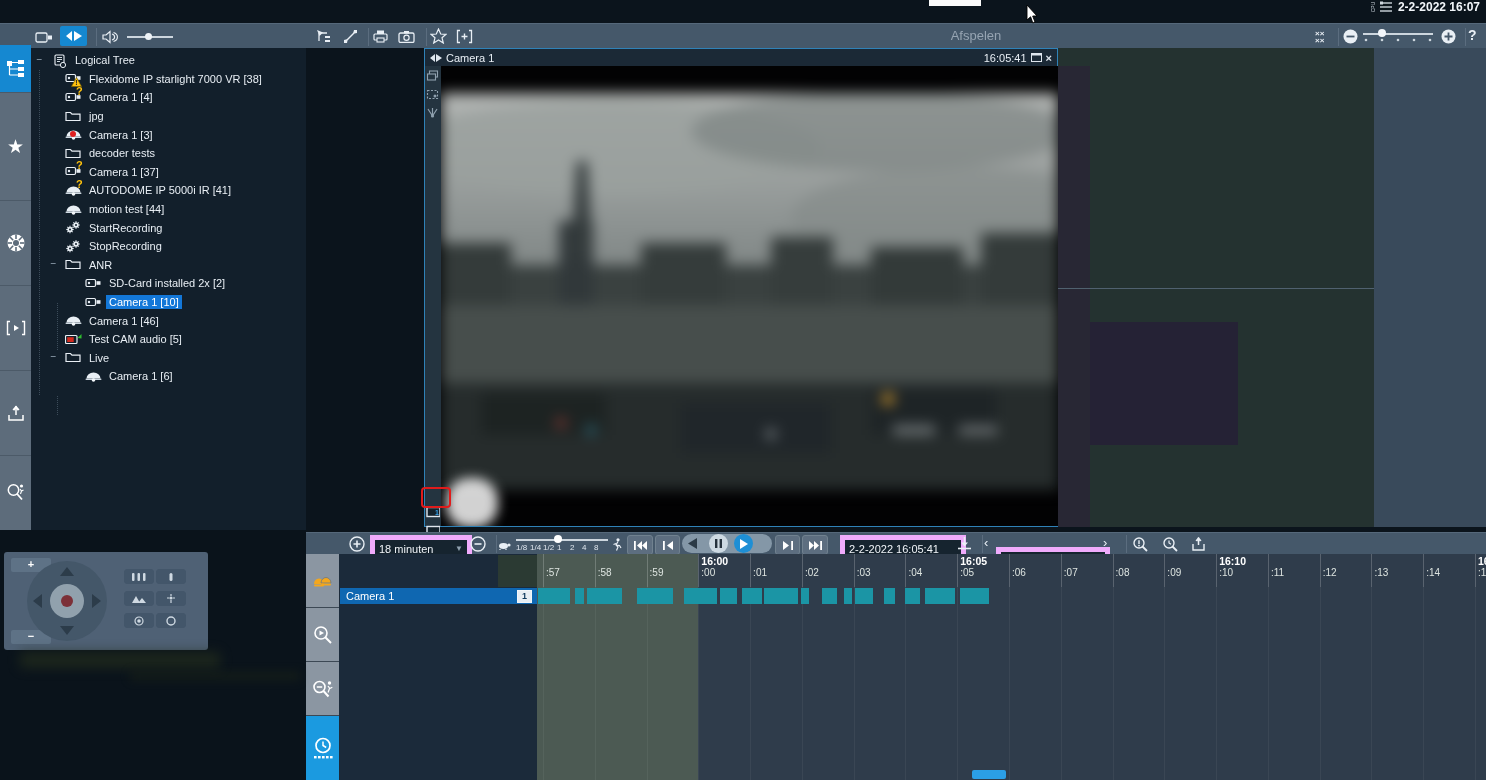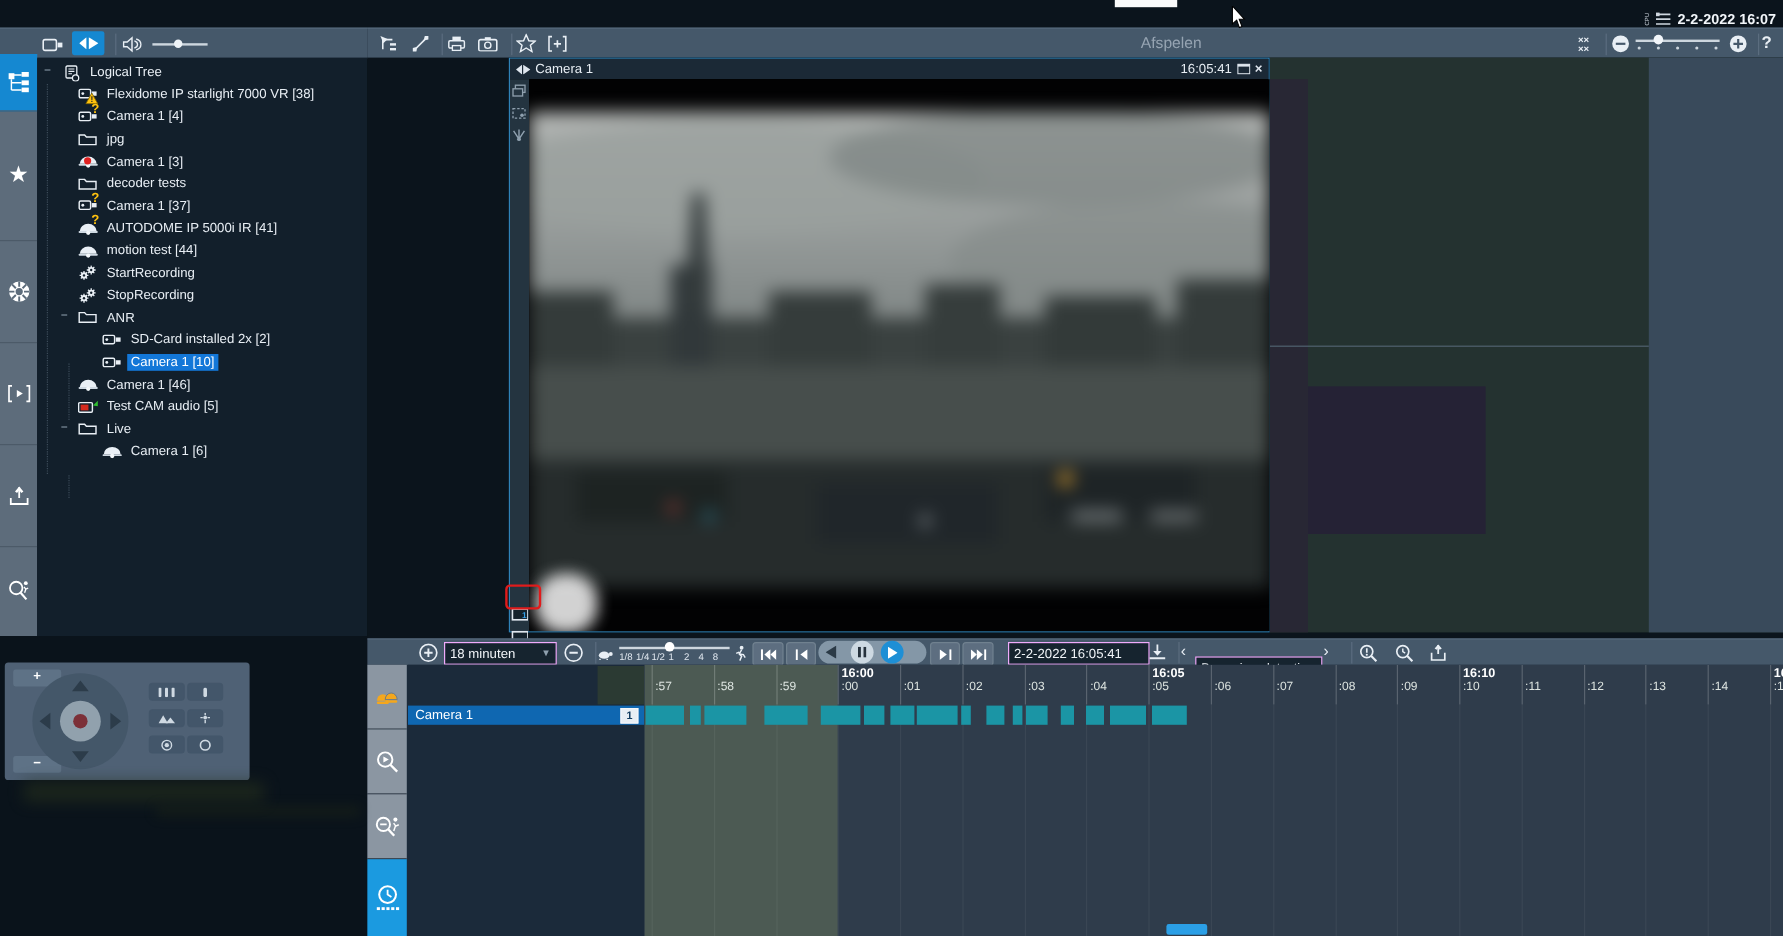--- a/index.html
+++ b/index.html
@@ -2,21 +2,21 @@
 <html><head>
 <meta charset="utf-8">
 <style>
   html,body{margin:0;padding:0;background:#000;}
   #app{position:relative;width:1486px;height:780px;overflow:hidden;background:#0b141c;
        font-family:"Liberation Sans",sans-serif;font-size:11px;color:#dfe6ee;}
   .abs{position:absolute;}
   
   #menubar{left:0;top:0;width:1486px;height:23px;background:#18222e;display:flex;align-items:center;}
   .mi{padding:0 10px;color:#d6dde5;font-size:11.5px;height:23px;line-height:23px;cursor:default;}
-  #clockwrap{position:absolute;right:6px;top:0;height:23px;display:flex;align-items:flex-end;gap:5px;}
+  #clockwrap{position:absolute;right:6px;top:0;height:23px;display:flex;align-items:flex-start;gap:5px;}
   #clock{font-weight:bold;font-size:12px;color:#f2f6fa;}
   
   .tbar{background:#45586a;border-top:1px solid #55687a;}
   .tico{display:inline-flex;align-items:center;justify-content:center;width:24px;height:20px;border-radius:2px;}
   .sep{width:1px;height:18px;background:#5b6d7f;display:inline-block;margin:0 4px;}
   
   #sb{left:0;top:45px;width:31px;height:485px;background:#5d6c7b;}
   .sbtab{position:absolute;left:0;width:31px;display:flex;align-items:center;justify-content:center;border-bottom:1px solid #4c5a68;}
   .sbtab.active{background:#1588d1;}
   
@@ -36,21 +36,21 @@
   #tc{left:306px;top:532px;width:1180px;height:22px;background:#45586a;border-top:1px solid #55687a;}
   #tb{left:306px;top:554px;width:1180px;height:226px;background:#1b2a3a;}
   .ttab{position:absolute;left:0;width:33px;height:53px;background:#8b96a2;display:flex;align-items:center;justify-content:center;border-bottom:1px solid #3c4854;}
   .ttab.active{background:#1b9ae0;height:64px;}
   .mline{position:absolute;top:0;height:33px;width:1px;background:rgba(255,255,255,0.16);}
   .mlinef{position:absolute;top:0;height:226px;width:1px;background:rgba(255,255,255,0.055);}
   .tickminor{position:absolute;top:13px;font-size:10px;color:#dde4e0;}
   .tickmajor{position:absolute;top:1px;font-size:10.5px;font-weight:bold;color:#fff;}
   .seg{position:absolute;top:34px;height:16px;background:#1b95a5;}
   .btn{display:inline-flex;align-items:center;justify-content:center;background:#5d6e80;border:1px solid #70818f;border-radius:3px;height:18px;}
-  .ddl{background:#16242f;border:1px solid #f0abfc;color:#f0f4f8;height:17px;display:flex;align-items:center;padding:0 4px;font-size:11px;}
+  .ddl{background:#16242f;border:5px solid #f0abfc;color:#f0f4f8;height:17px;display:flex;align-items:center;padding:0 4px;font-size:11px;}
   svg{display:block;}
 </style>
 </head>
 <body>
 
 <div id="app">
 
   <div id="clockwrap">
     <span style="display:inline-flex;align-items:center;">
       <span style="font-size:5px;color:#cfd7df;transform:rotate(-90deg);letter-spacing:0;">CPU</span>

